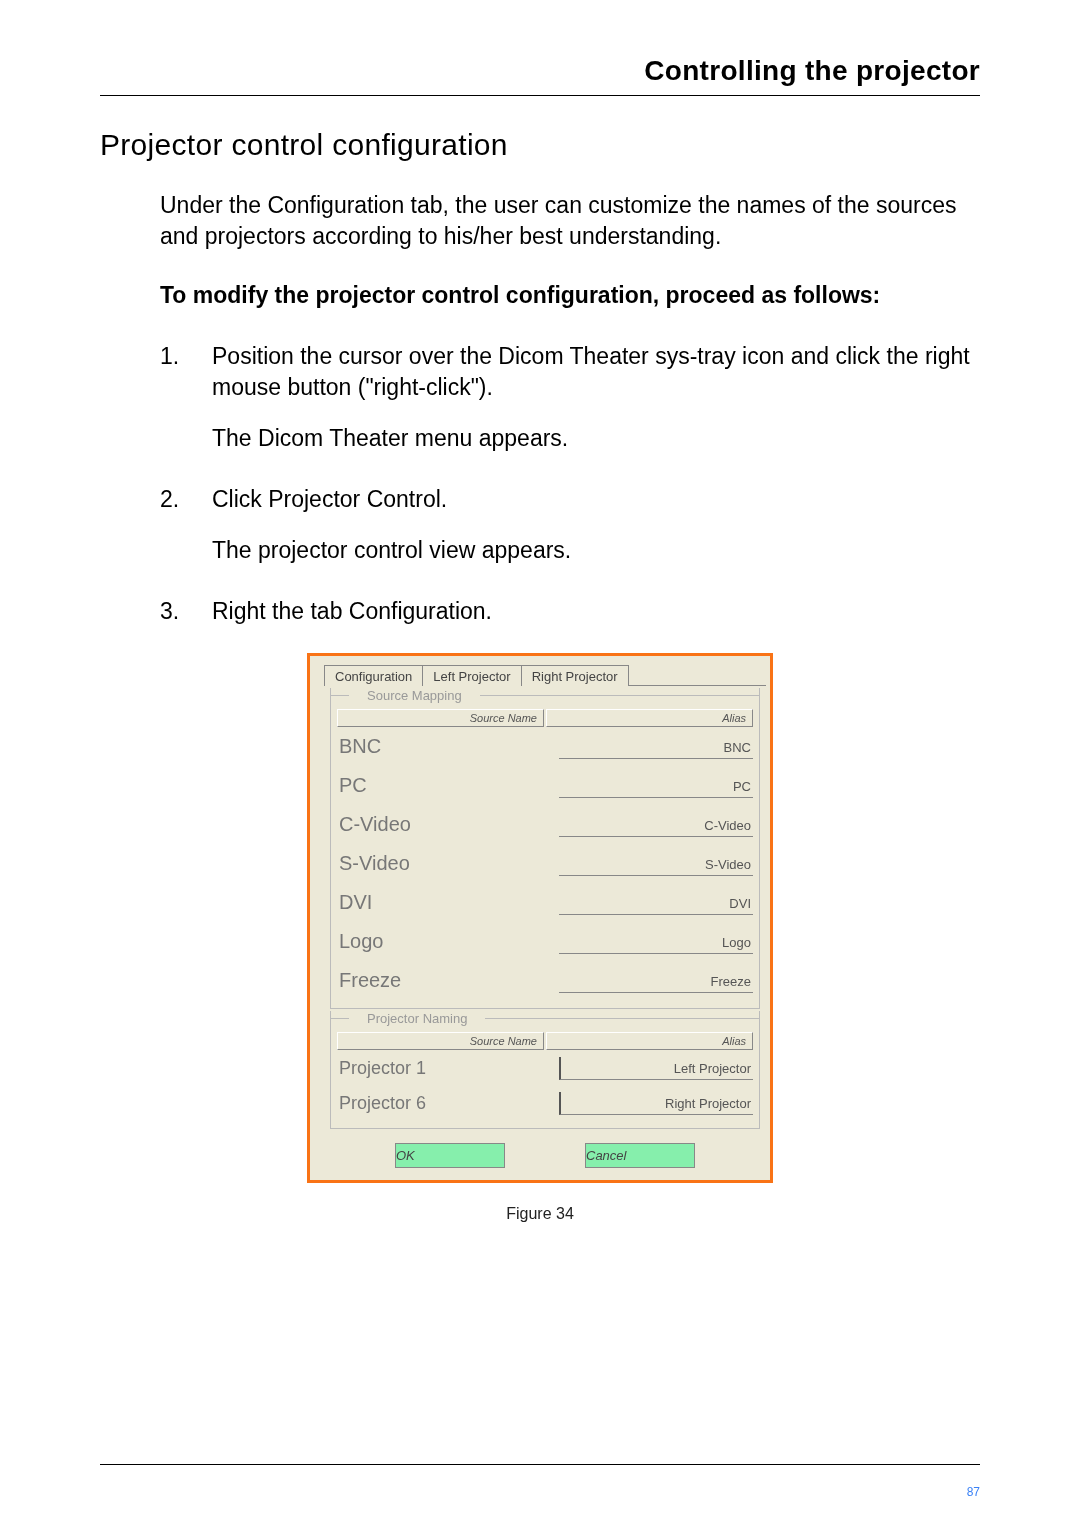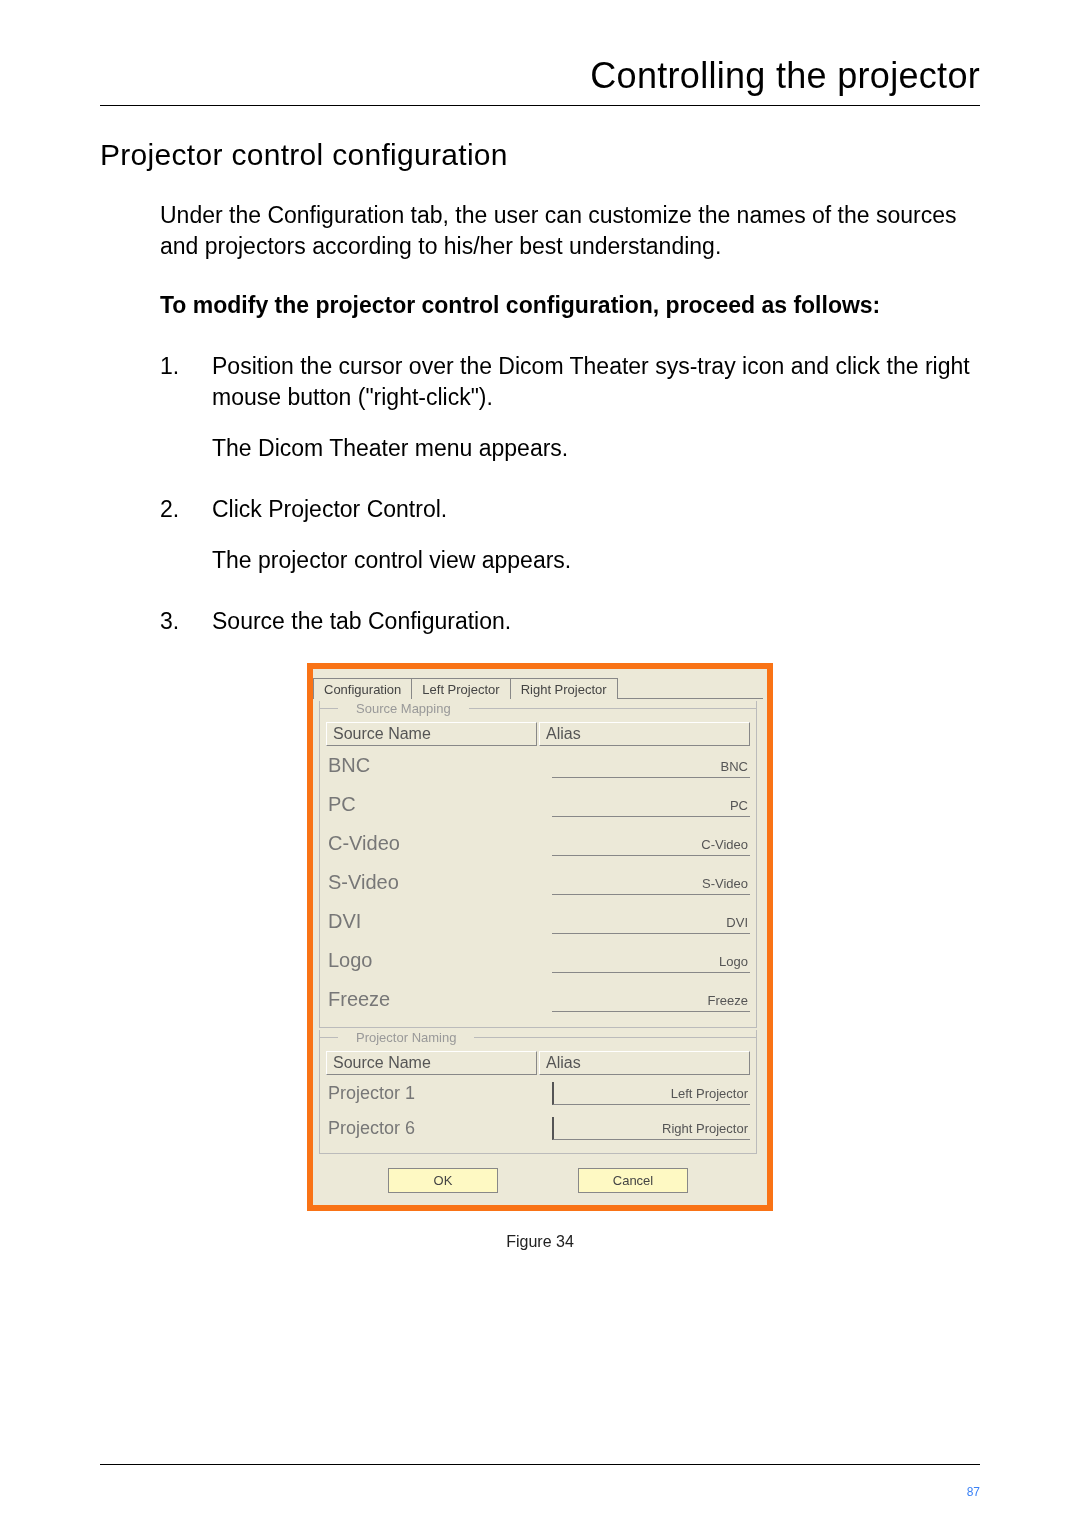--- a/index.html
+++ b/index.html
@@ -1,55 +1,55 @@
 <!DOCTYPE html>
 <html><head>
   <meta charset="utf-8">
   <style>
     * { box-sizing: border-box; margin: 0; padding: 0; }
     html, body { width: 1080px; height: 1529px; background: #fff; font-family: "Lucida Sans", "Trebuchet MS", Arial, sans-serif; color: #000; }
     .page { width: 1080px; height: 1529px; padding: 55px 100px 30px 100px; display: flex; flex-direction: column; }
-    .running-header { font-size: 36px; font-weight: 400; text-align: right; padding-bottom: 8px; border-bottom: 1px solid #000; letter-spacing: 0.3px; }
+    .running-header { font-size: 28px; font-weight: 700; text-align: right; padding-bottom: 8px; border-bottom: 1px solid #000; letter-spacing: 0.3px; }
     .section-title { font-size: 30px; font-weight: 300; margin-top: 32px; letter-spacing: 0.3px; }
     .body-text { margin-left: 60px; }
     .para { font-size: 23px; margin-top: 28px; line-height: 1.35; font-weight: 300; }
     .subhead { font-size: 23px; font-weight: 700; margin-top: 28px; line-height: 1.35; }
     .ol { margin-top: 26px; }
     .li { position: relative; padding-left: 52px; font-size: 23px; line-height: 1.35; margin-top: 30px; font-weight: 300; }
     .li .num { position: absolute; left: 0; top: 0; }
     .li-sub { margin-top: 20px; }
 
     .fig-wrap { margin-top: 26px; display:flex; flex-direction:column; align-items:center; }
-    .dialog { width: 466px; background: #ece9d8; border: 6px solid #f97316; padding: 4px 4px 12px 0; font-family: Tahoma, Arial, sans-serif; color:#333; }
+    .dialog { width: 466px; background: #ece9d8; border: 3px solid #f97316; padding: 4px 4px 12px 14px; font-family: Tahoma, Arial, sans-serif; color:#333; }
 
     .tabstrip { display:flex; align-items:flex-end; border-bottom:1px solid #888; height:26px; }
     .tab { border:1px solid #888; border-bottom:none; padding:3px 10px 2px 10px; font-size:13px; background:#ece9d8; color:#444; position:relative; top:1px; }
     .tab.active { background:#ece9d8; z-index:2; }
     .tab + .tab { margin-left:-1px; }
 
     .groupbox { border: 1px solid #bbb; border-top: none; margin: 10px 6px 0 6px; padding: 0 0 8px 0; position:relative; }
     .groupbox .legend-row { display:flex; align-items:center; margin-top:-8px;gap:12px; }
     .groupbox .legend-row .line { flex:1; border-top:1px solid #bbb; }
     .groupbox .legend-row .legend { font-size:13px; color:#999; padding:0 6px; }
     .groupbox .legend-row .pre-line { width:18px; border-top:1px solid #bbb; }
 
     .hdr-row { display:flex; margin:6px 6px 0 6px; }
-    .hdr-cell { flex:1; background:#ece9d8; border:1px solid #fff; border-right-color:#888; border-bottom-color:#888; font-size:16px; padding:2px 6px; color:#555; text-align:left; }
+    .hdr-cell { flex:1; background:#ece9d8; border:1px solid #fff; border-right-color:#888; border-bottom-color:#888; font-size:11px; padding:2px 6px; color:#555; text-align:right;font-style:italic; }
     .hdr-cell + .hdr-cell { margin-left:2px; }
 
     .row { display:flex; margin:2px 6px 0 6px; align-items:center;gap:22px; }
     .src-cell { flex:1; font-size:20px; color:#777; padding:6px 4px 8px 2px; }
     .alias-cell { flex:1; }
     .alias-input { width:100%; border:none; border-bottom:1px solid #888; background:transparent; text-align:right; font-size:13px; color:#555; padding:4px 2px 3px 2px; font-family: Tahoma, Arial, sans-serif; }
     .alias-input.with-sep { border-left:2px solid #555; padding-left:8px; }
 
     .group2 .src-cell { font-size:18px; padding:6px 4px 6px 2px; }
 
     .btn-row { display:flex; justify-content:center; gap:80px; margin-top:14px; }
-    .btn { width:110px; background:#fef9c3; border:1px solid #888; font-size:13px; padding:4px 0; text-align:center; color:#444; }
+    .btn { width:110px; background:#86efac; border:1px solid #888; font-size:13px; padding:4px 0; text-align:left; color:#444;font-style:italic; }
 
     .fig-caption { font-size:16px; margin-top:22px; color:#222; font-weight:300; }
 
     .footer-line { margin-top:auto; border-top:1px solid #000; padding-top:20px; }
     .page-num { text-align:right; font-size:12px; color:#3b82f6; }
   </style>
 </head>
 <body>
 
 <div class="page">
@@ -65,21 +65,21 @@
         <span>Position the cursor over the Dicom Theater sys-tray icon and click the right mouse button ("right-click").</span>
         <div class="li-sub">The Dicom Theater menu appears.</div>
       </div>
       <div class="li">
         <span class="num">2.</span>
         <span>Click Projector Control.</span>
         <div class="li-sub">The projector control view appears.</div>
       </div>
       <div class="li">
         <span class="num">3.</span>
-        <span>Source the tab Configuration.</span>
+        <span>Right the tab Configuration.</span>
       </div>
     </div>
   </div>
 
   <div class="fig-wrap">
     <div class="dialog">
       <div class="tabstrip">
         <div class="tab active">Configuration</div>
         <div class="tab">Left Projector</div>
         <div class="tab">Right Projector</div>

